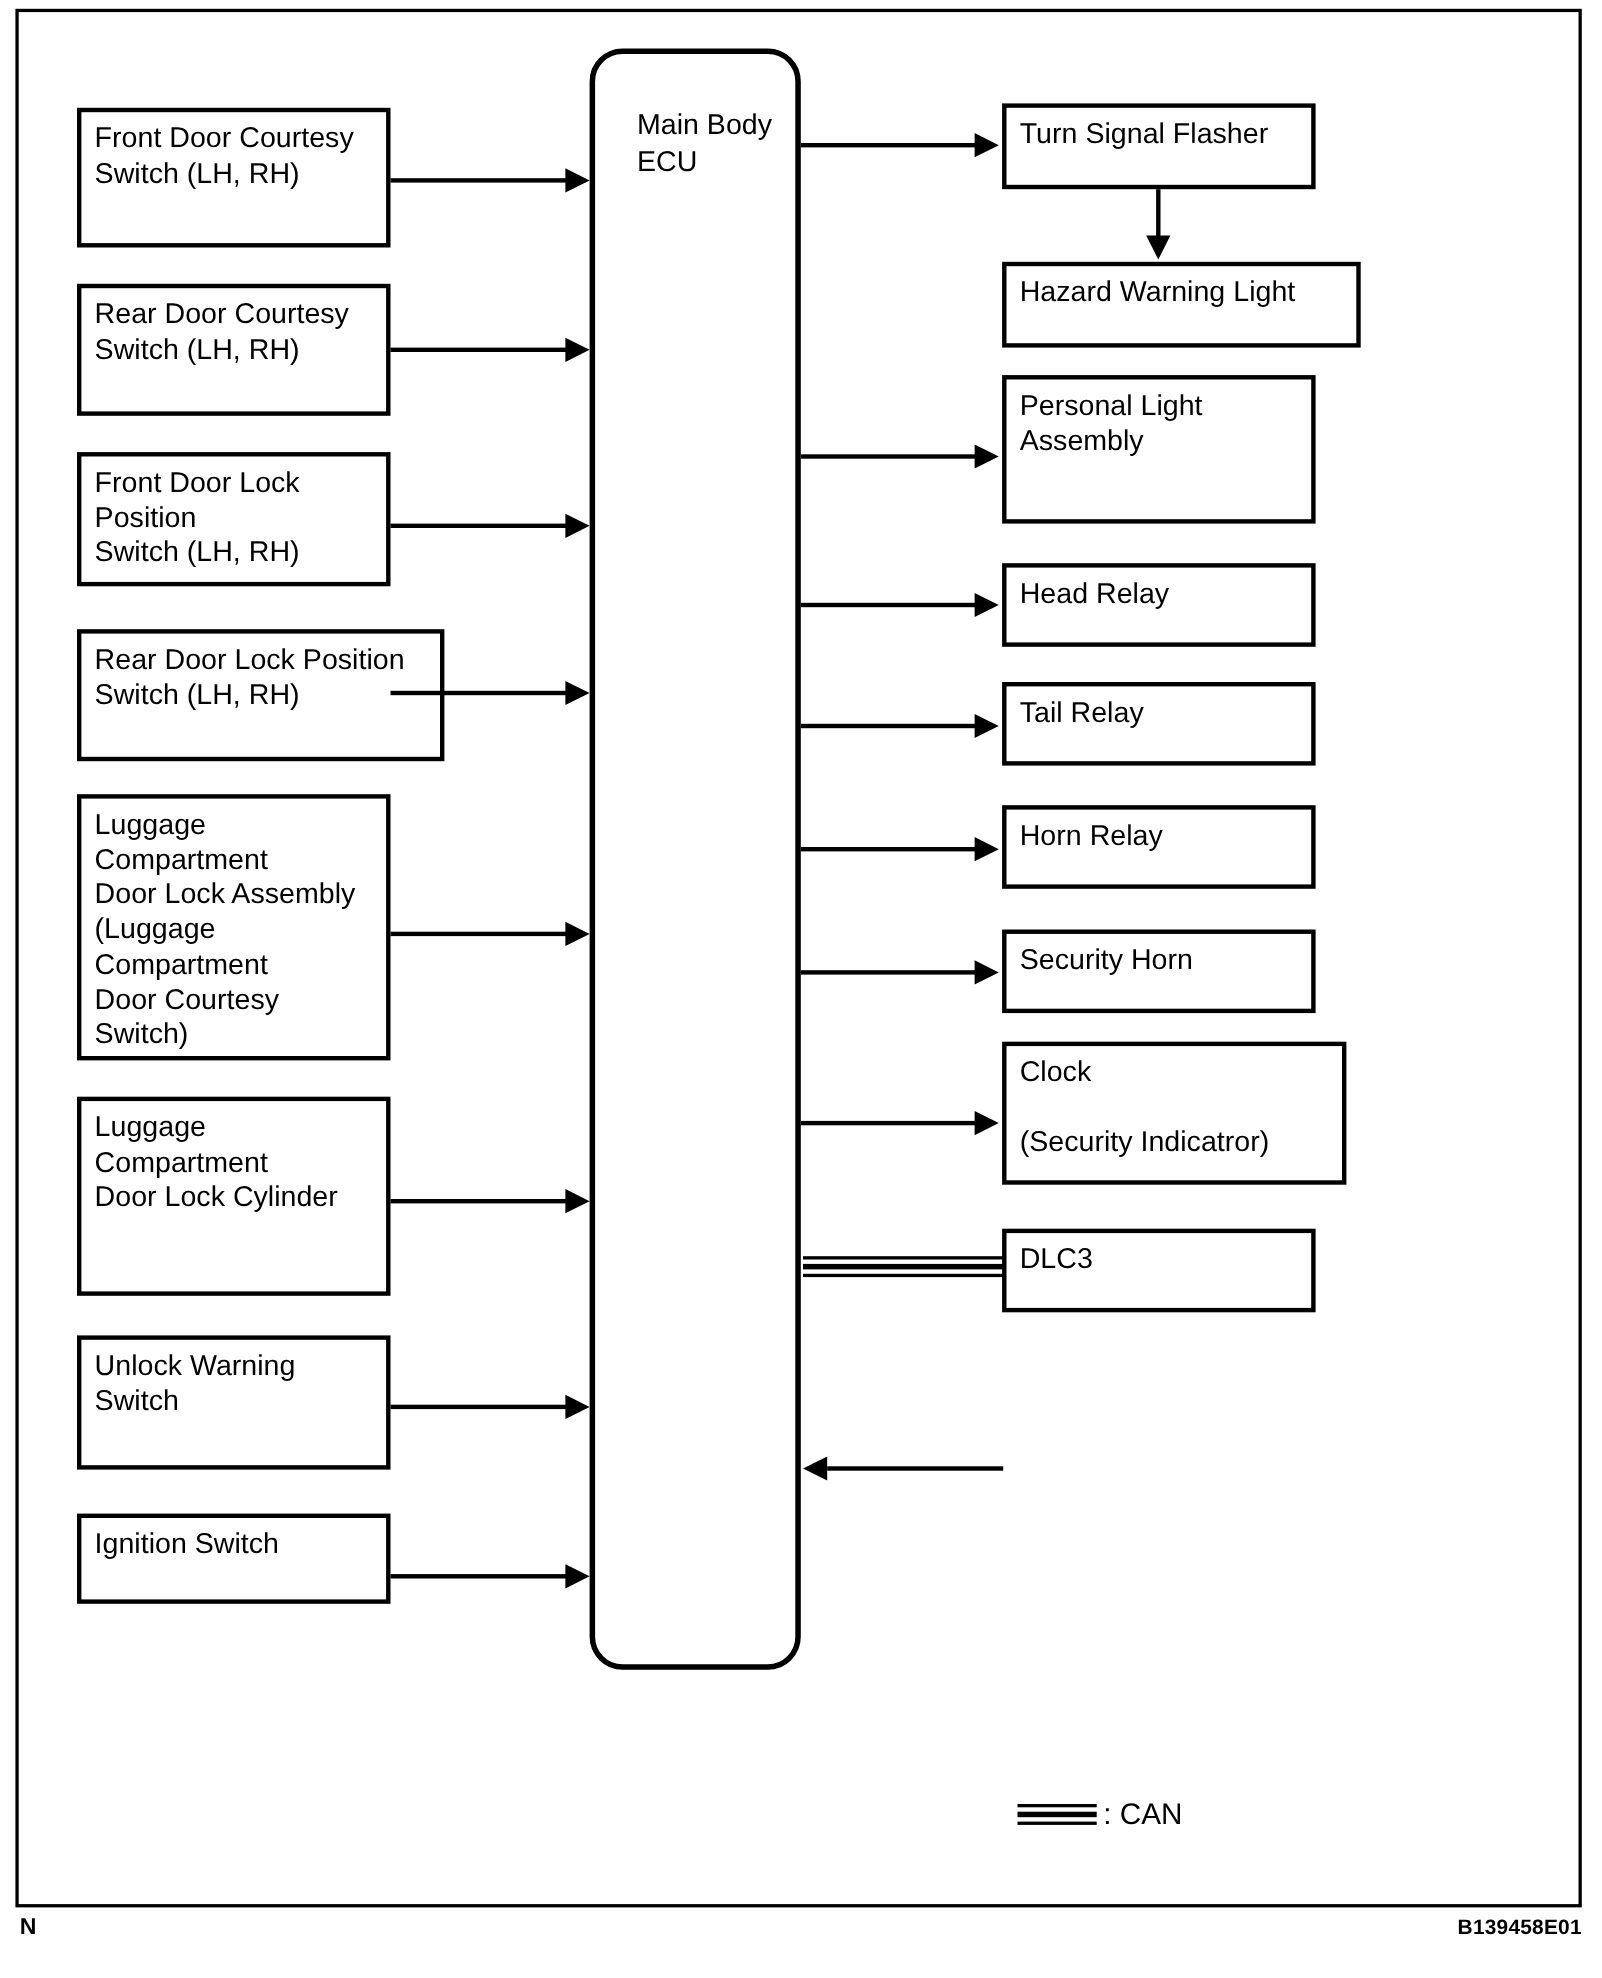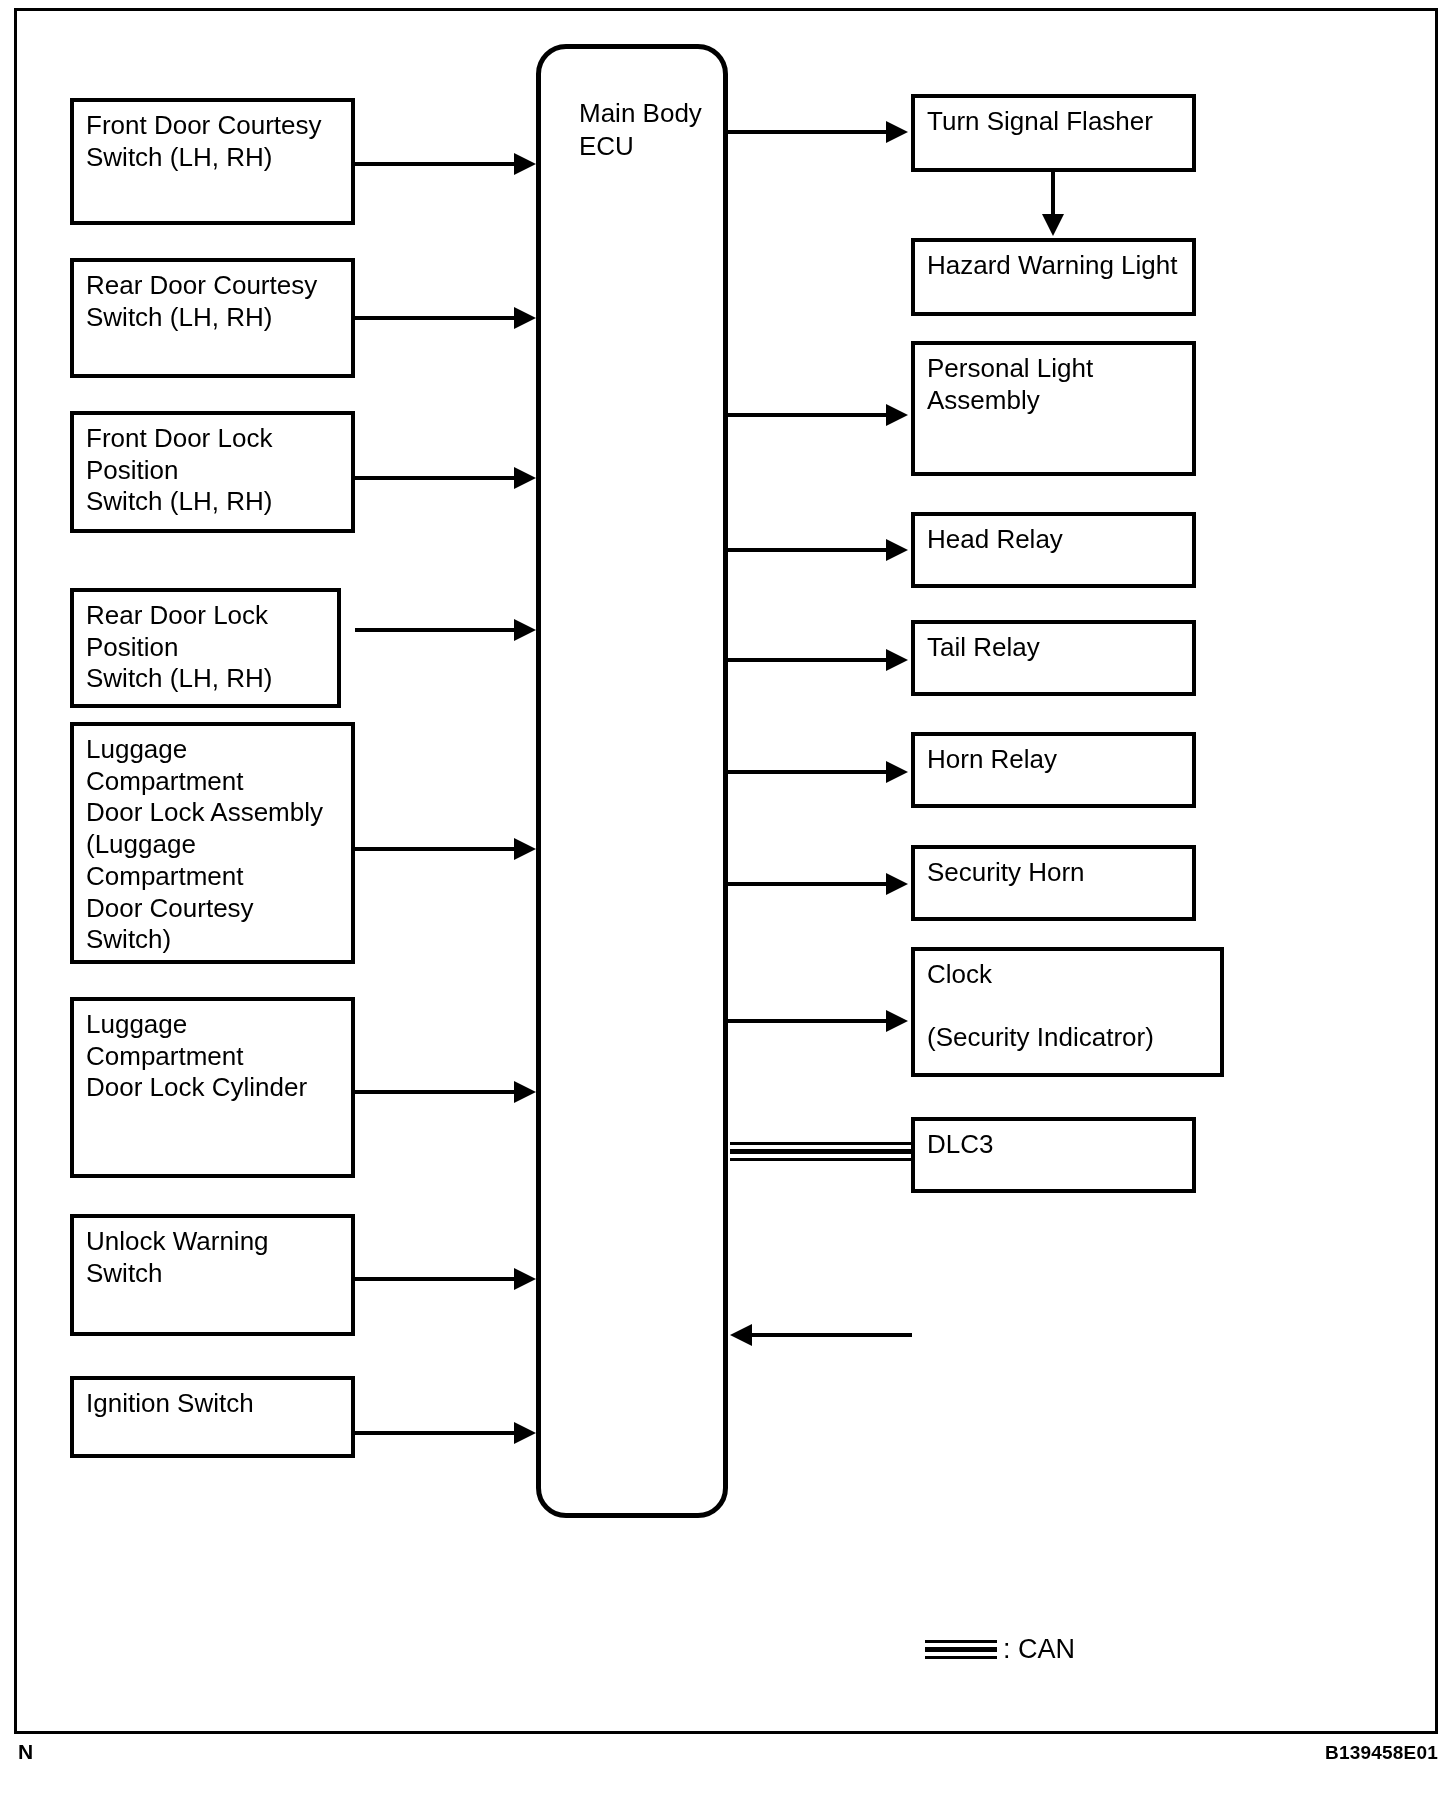--- a/index.html
+++ b/index.html
@@ -169,21 +169,21 @@
   <div class="box" style="left:70px; top:258px; width:285px; height:120px;">
     <div class="label">Rear Door Courtesy
 Switch (LH, RH)</div>
   </div>
 
   <div class="box" style="left:70px; top:411px; width:285px; height:122px;">
     <div class="label">Front Door Lock Position
 Switch (LH, RH)</div>
   </div>
 
-  <div class="box" style="left:70px; top:588px; width:271px; height:120px;">
+  <div class="box" style="left:70px; top:572px; width:334px; height:120px;">
     <div class="label">Rear Door Lock Position
 Switch (LH, RH)</div>
   </div>
 
   <div class="box" style="left:70px; top:722px; width:285px; height:242px;">
     <div class="label">Luggage Compartment
 Door Lock Assembly
 (Luggage Compartment
 Door Courtesy Switch)</div>
   </div>
@@ -203,21 +203,21 @@
 
   <div id="ecu" style="left:536px; top:44px; width:192px; height:1474px;">
     <div class="label">Main Body
 ECU</div>
   </div>
 
   <div class="box" style="left:911px; top:94px; width:285px; height:78px;">
     <div class="label">Turn Signal Flasher</div>
   </div>
 
-  <div class="box" style="left:911px; top:238px; width:285px; height:78px;">
+  <div class="box" style="left:911px; top:238px; width:326px; height:78px;">
     <div class="label">Hazard Warning Light</div>
   </div>
 
   <div class="box" style="left:911px; top:341px; width:285px; height:135px;">
     <div class="label">Personal Light Assembly</div>
   </div>
 
   <div class="box" style="left:911px; top:512px; width:285px; height:76px;">
     <div class="label">Head Relay</div>
   </div>

